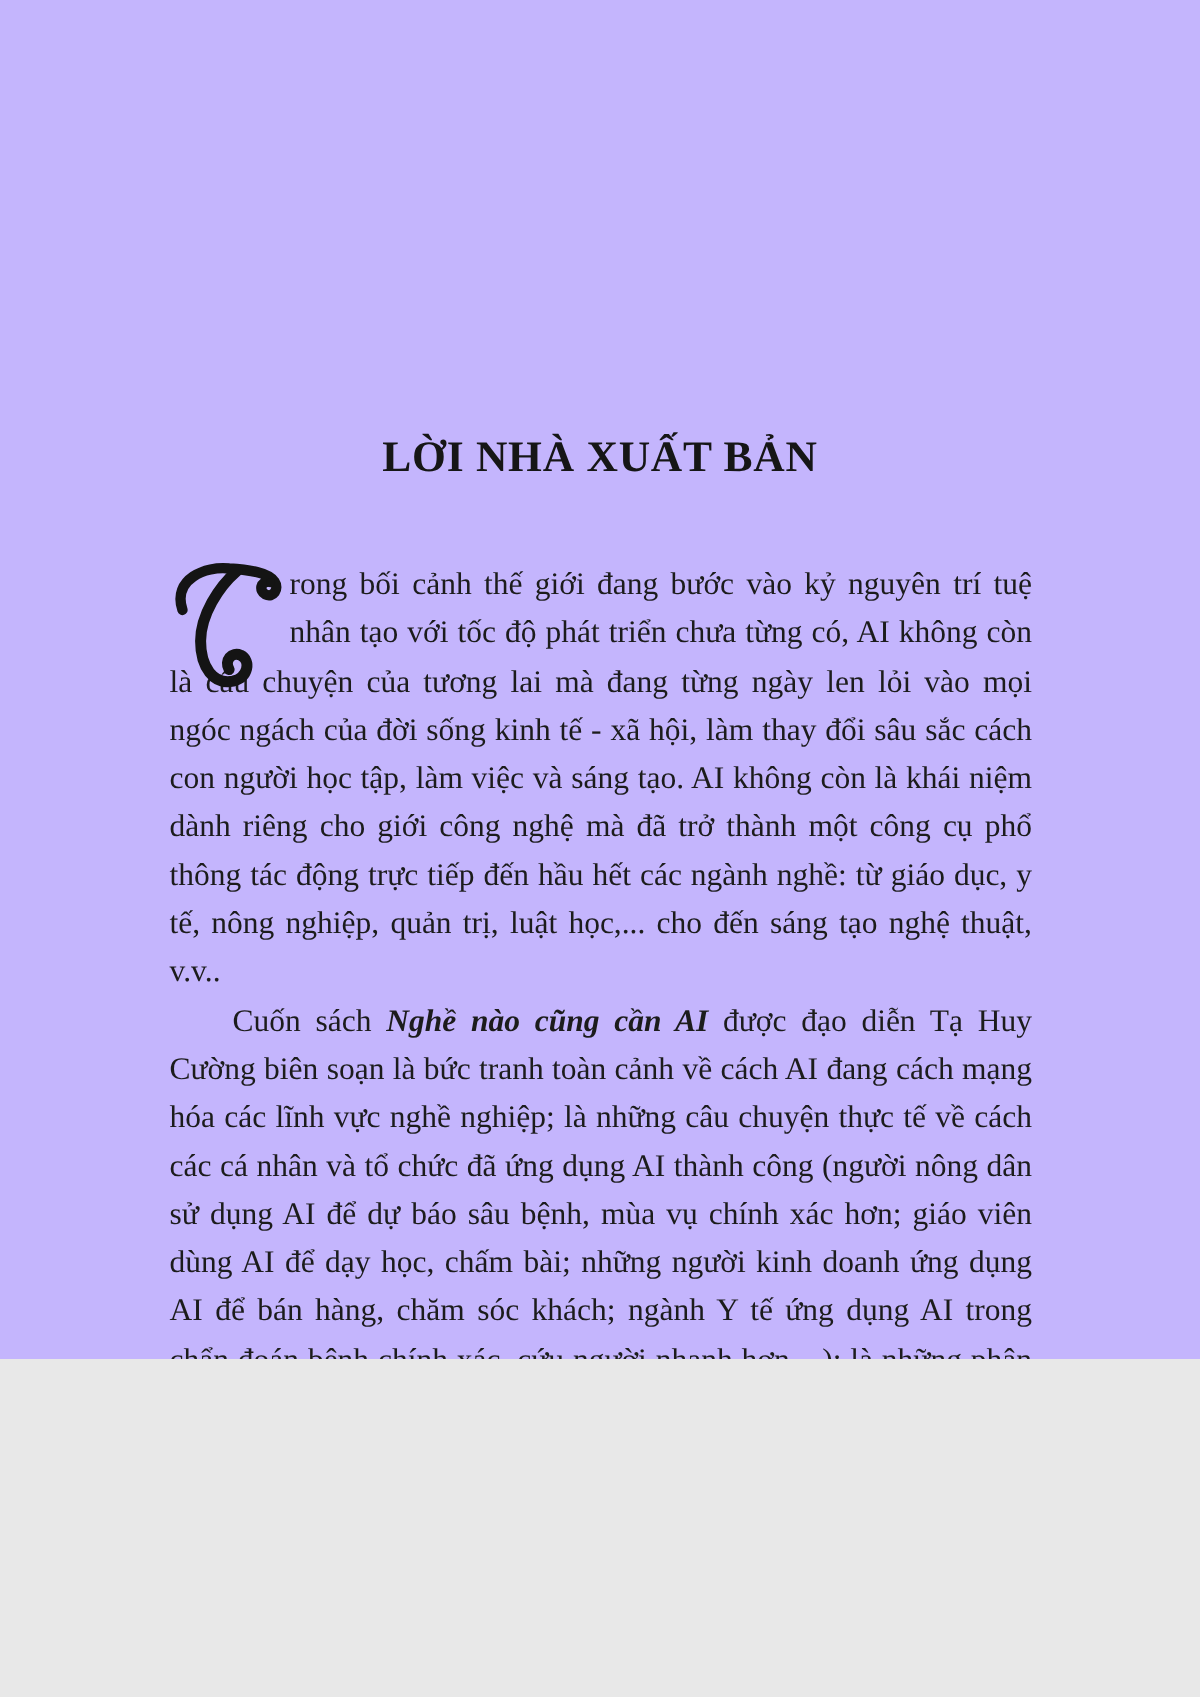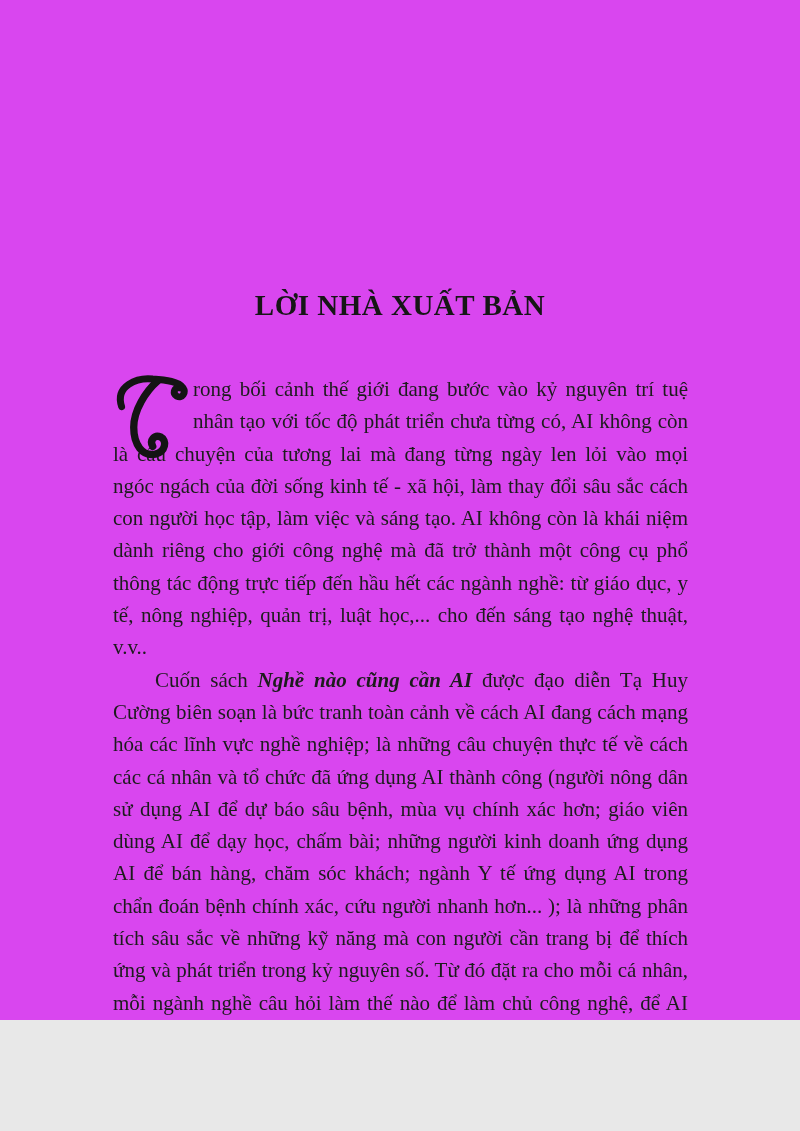--- a/index.html
+++ b/index.html
@@ -3,23 +3,23 @@
 <meta charset="utf-8">
 <style>
   html, body {
     margin: 0;
     padding: 0;
     background: #e8e8e8;
   }
   .page {
     position: relative;
     width: 800px;
-    height: 1020px;
+    height: 906px;
     margin: 0 auto;
-    background: #d946ef;
+    background: #c4b5fd;
     font-family: "Liberation Serif", "DejaVu Serif", serif;
     color: #1b1b1b;
     overflow: hidden;
   }
   .chapter-title {
     position: absolute;
     top: 270px;
     left: 0;
     width: 100%;
     text-align: center;

